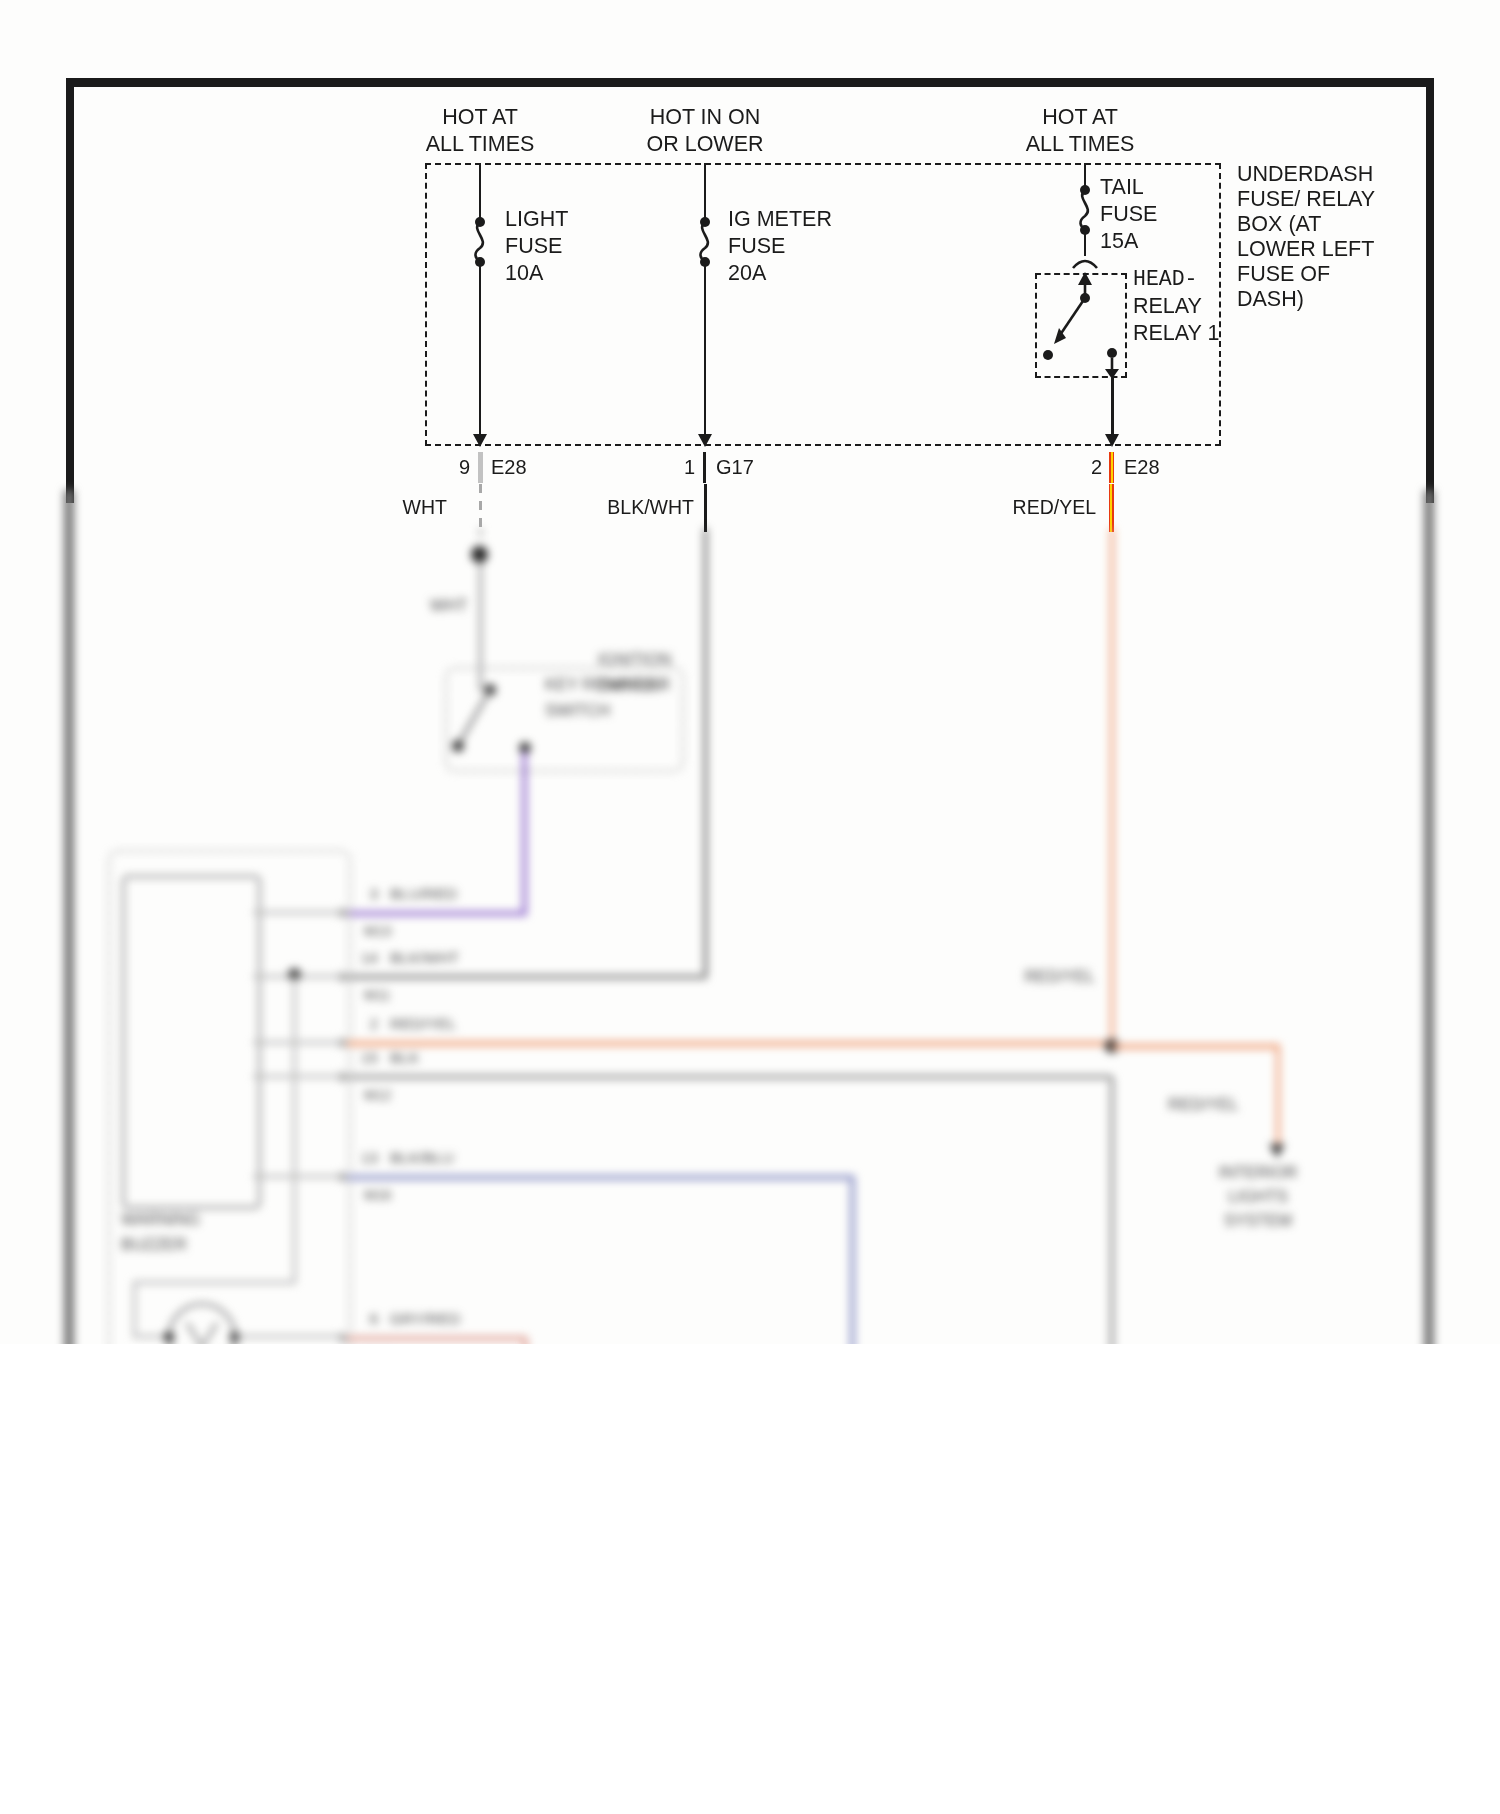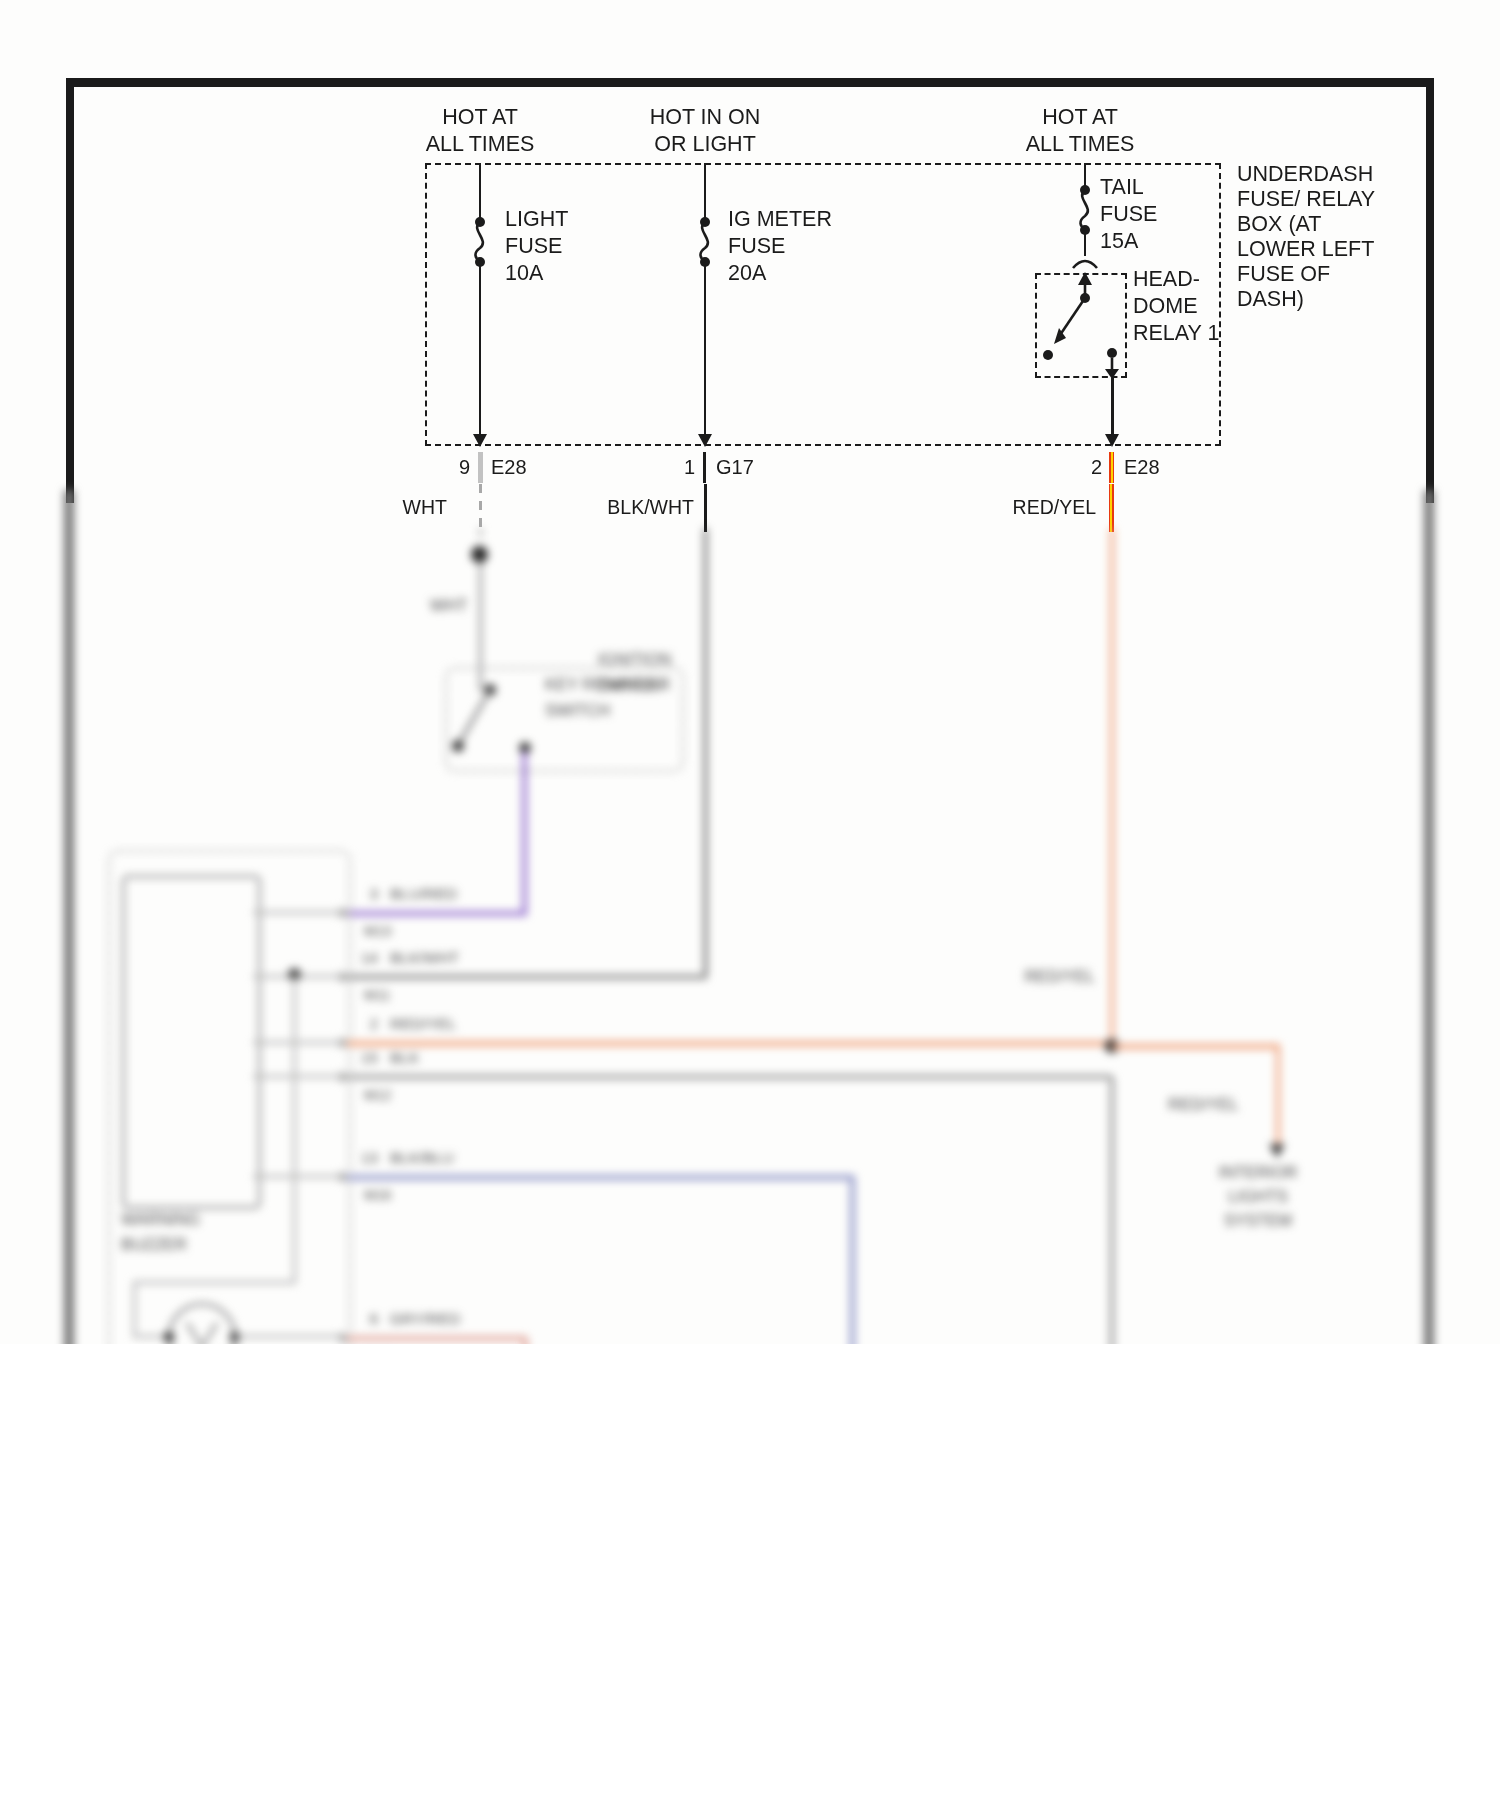--- a/index.html
+++ b/index.html
@@ -28,21 +28,21 @@
 
   <div class="ln" style="left:66px;top:78px;width:1368px;height:9px;"></div>
   <div class="ln" style="left:66px;top:78px;width:8px;height:425px;"></div>
   <div class="ln" style="left:1426px;top:78px;width:8px;height:425px;"></div>
 
   <div class="dbox" style="left:425px;top:163px;width:792px;height:279px;"></div>
 
   <div class="t f21 tc" style="left:480px;top:106px;">HOT AT</div>
   <div class="t f21 tc" style="left:480px;top:133px;">ALL TIMES</div>
   <div class="t f21 tc" style="left:705px;top:106px;">HOT IN ON</div>
-  <div class="t f21 tc" style="left:705px;top:133px;">OR LIGHT</div>
+  <div class="t f21 tc" style="left:705px;top:133px;">OR LOWER</div>
   <div class="t f21 tc" style="left:1080px;top:106px;">HOT AT</div>
   <div class="t f21 tc" style="left:1080px;top:133px;">ALL TIMES</div>
 
   <div class="t f21" style="left:1237px;top:163px;">UNDERDASH</div>
   <div class="t f21" style="left:1237px;top:188px;">FUSE/ RELAY</div>
   <div class="t f21" style="left:1237px;top:213px;">BOX (AT</div>
   <div class="t f21" style="left:1237px;top:238px;">LOWER LEFT</div>
   <div class="t f21" style="left:1237px;top:263px;">FUSE OF</div>
   <div class="t f21" style="left:1237px;top:288px;">DASH)</div>
 
@@ -96,22 +96,22 @@
     <line x1="55" y1="26" x2="55" y2="46" stroke="#1b1b1b" stroke-width="2.6"></line>
     <polygon points="55,20 48,33 62,33" fill="#1b1b1b"></polygon>
     <circle cx="55" cy="46" r="5" fill="#1b1b1b"></circle>
     <line x1="55" y1="46" x2="28" y2="86" stroke="#1b1b1b" stroke-width="2.6"></line>
     <polygon points="24,92 36,86 29,76" fill="#1b1b1b"></polygon>
     <circle cx="18" cy="103" r="5" fill="#1b1b1b"></circle>
     <circle cx="82" cy="101" r="5" fill="#1b1b1b"></circle>
     <line x1="82" y1="106" x2="82" y2="118" stroke="#1b1b1b" stroke-width="2.6"></line>
     <polygon points="75,117 89,117 82,127" fill="#1b1b1b"></polygon>
   </svg>
-  <div class="t f21" style="left:1133px;top:268px;">HEAD-</div>
-  <div class="t f21" style="left:1133px;top:295px;">DOME</div>
+  <div class="t f21" style="left:1133px;top:268px;font-family:Liberation Mono, monospace;">HEAD-</div>
+  <div class="t f21" style="left:1133px;top:295px;">RELAY</div>
   <div class="t f21" style="left:1133px;top:322px;">RELAY 1</div>
   <div class="ln" style="left:1110.5px;top:378px;width:3px;height:56px;"></div>
   <div class="arrow-d" style="left:1105px;top:434px;"></div>
   <div class="t f20 tr" style="left:1102px;top:457px;">2</div>
   <div class="a" style="left:1108.5px;top:452px;width:5px;height:31px;background:linear-gradient(90deg,#e83a10 0 30%,#ffd400 30% 70%,#e83a10 70%);"></div>
   <div class="t f20" style="left:1124px;top:457px;">E28</div>
   <div class="t f19 tr" style="left:1096px;top:497px;">RED/YEL</div>
   <div class="a" style="left:1109px;top:484px;width:4.5px;height:48px;background:linear-gradient(90deg,#e83a10 0 1.3px,#ffd400 1.3px 3.2px,#e83a10 3.2px);"></div>
 
   <div class="blur">

